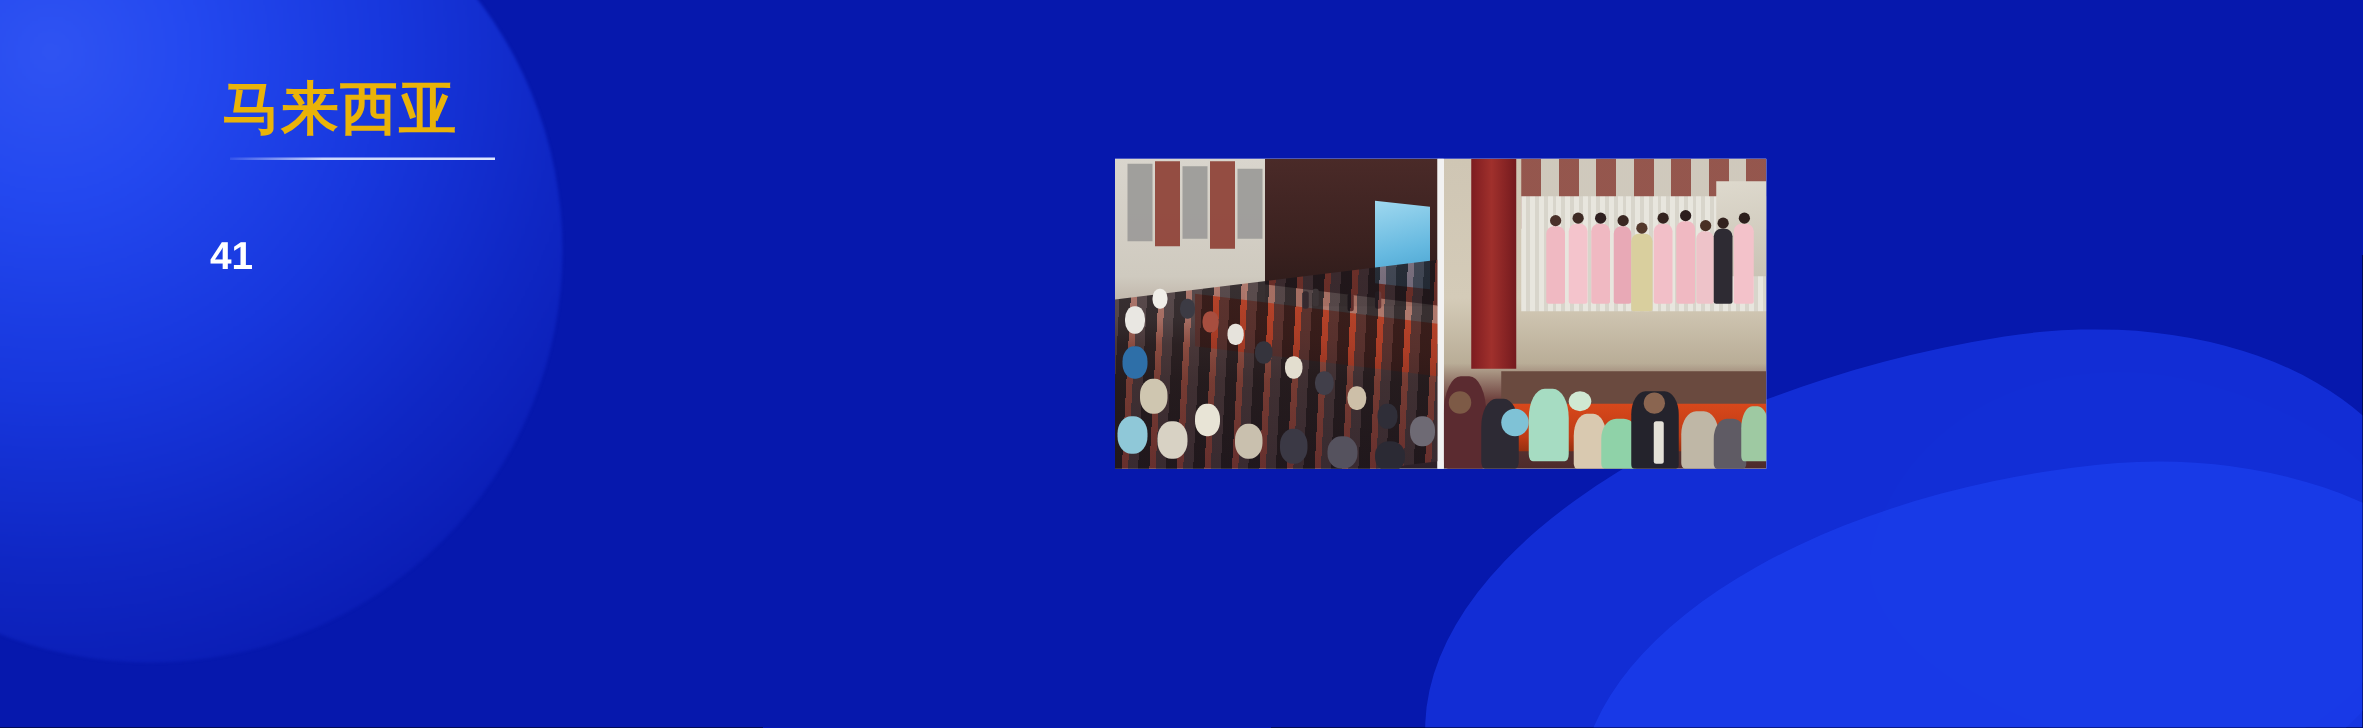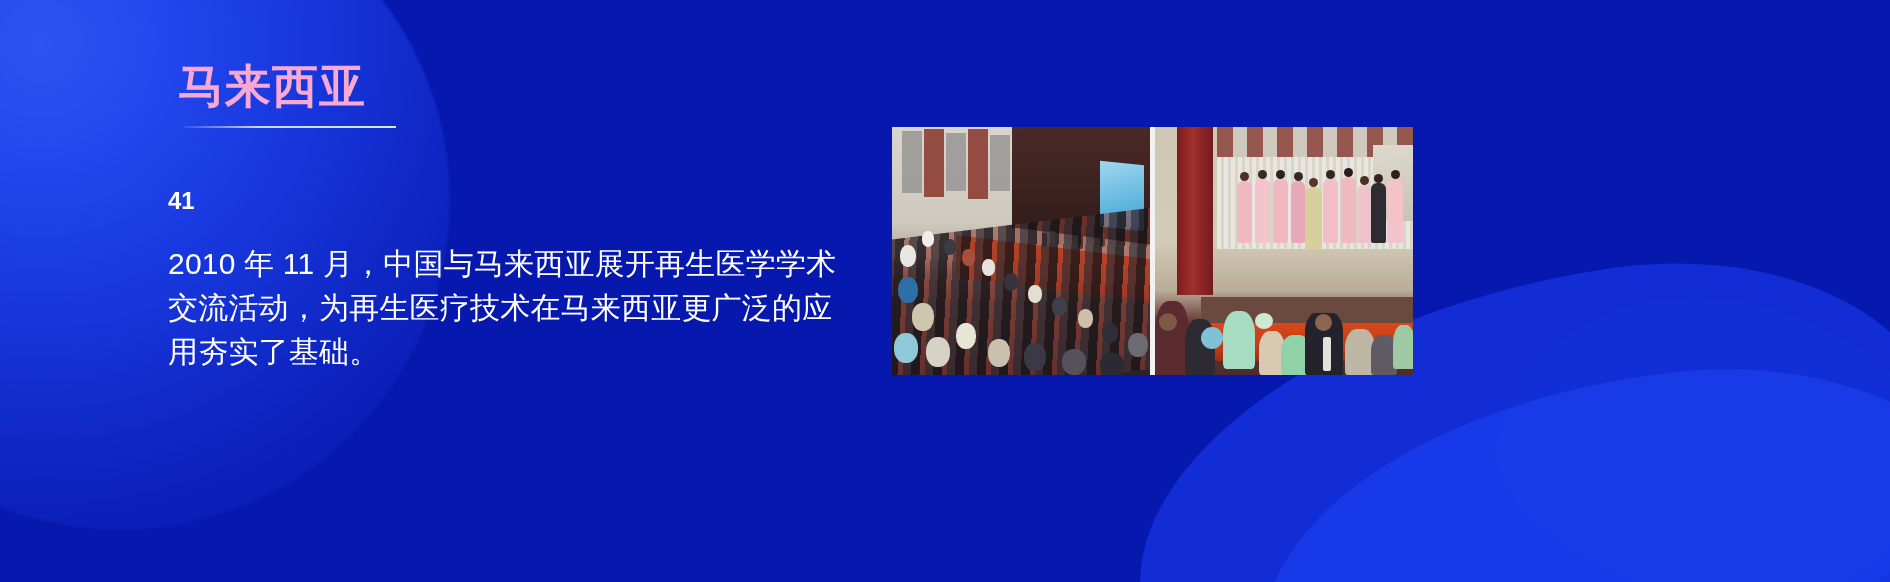--- a/index.html
+++ b/index.html
@@ -79,21 +79,21 @@
     position: absolute;
     left: 178px;
     top: 62px;
     display: flex;
     align-items: flex-start;
   }
   .title-block { position: relative; }
   .country-title {
     font-size: 46px;
     font-weight: 700;
-    color: #f9a8d4;
+    color: #eab308;
     letter-spacing: 1px;
     line-height: 1.05;
     white-space: nowrap;
   }
   .title-rule {
     position: absolute;
     left: 6px;
     top: 64px;
     width: 212px;
     height: 2px;
@@ -110,25 +110,25 @@
   }
 
   
   .body-block {
     position: absolute;
     left: 168px;
     top: 188px;
     width: 680px;
   }
   .item-number {
-    font-size: 24px;
+    font-size: 31px;
     font-weight: 700;
     color: #ffffff;
     line-height: 1.1;
-    margin-bottom: 28px;
+    margin-bottom: 14px;
   }
   .item-text {
     font-size: 30px;
     color: #ffffff;
     line-height: 1.46;
     letter-spacing: .2px;
   }
 
   
   .photo-strip {
@@ -250,21 +250,20 @@
 
   <div class="header">
     <div class="title-block">
       <div class="country-title">马来西亚</div>
       <div class="title-rule"></div>
     </div>
   </div>
 
   <div class="body-block">
     <div class="item-number">41</div>
-    <div class="item-text">2010 年 11 月，中国与马来西亚展开再生医学学术交流活动，为再生医疗技术在马来西亚更广泛的应用夯实了基础。</div>
   </div>
 
   <div class="photo-strip">
 
     <div class="photo photo-left">
       <div class="aud-wall"></div>
 
       <div class="aud-panel grey" style="left:10px;  top:4px;  height:62px;"></div>
       <div class="aud-panel" style="left:32px;  top:2px;  height:68px;"></div>
       <div class="aud-panel grey" style="left:54px;  top:6px;  height:58px;"></div>

